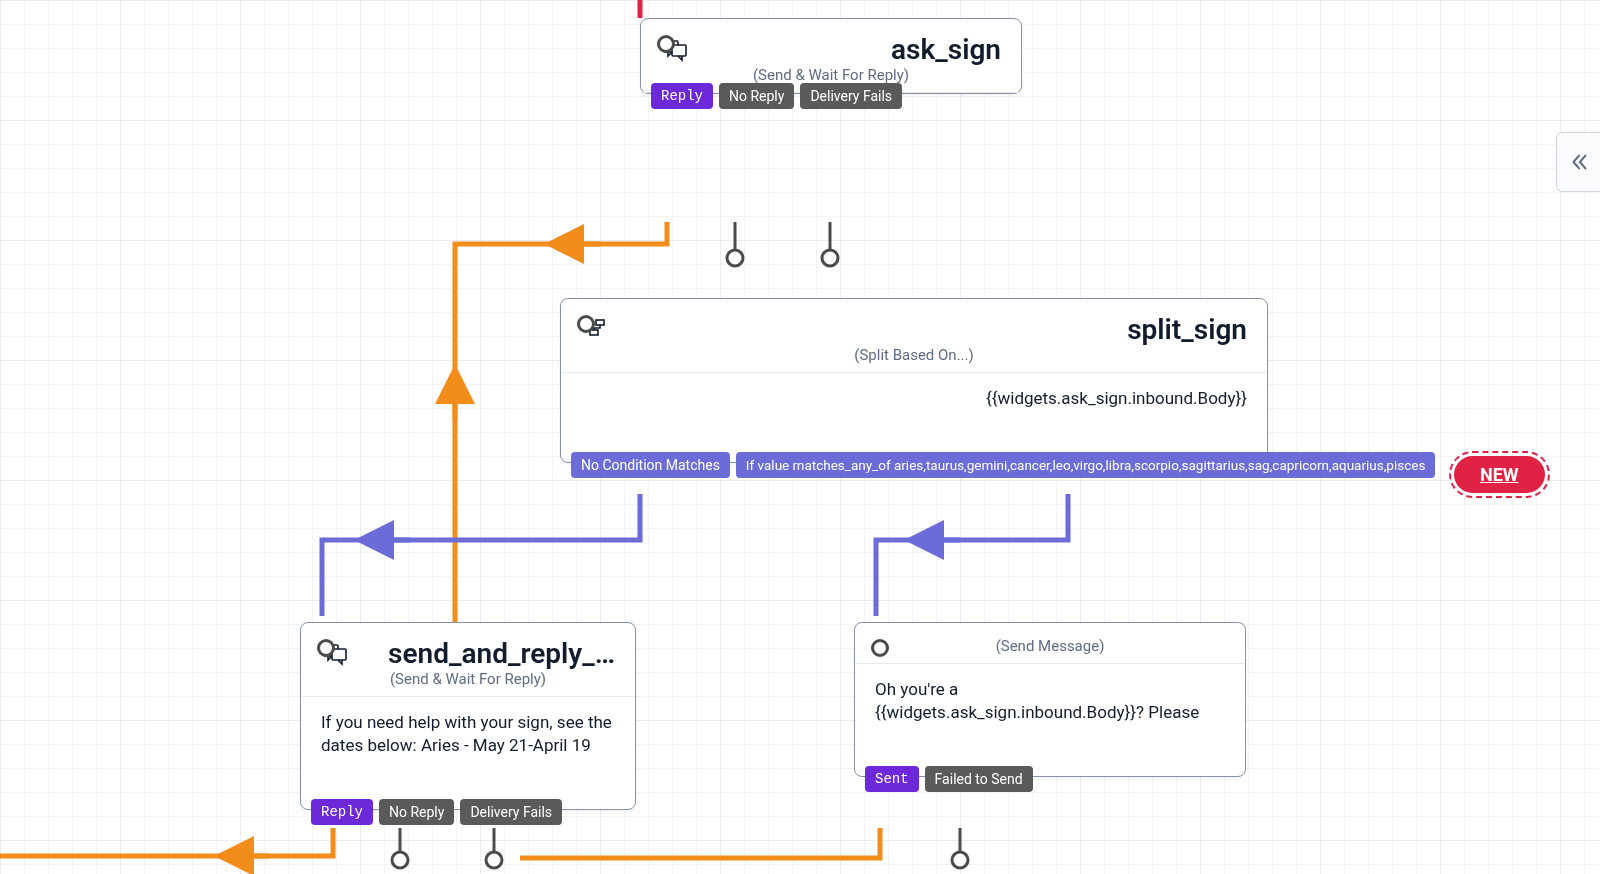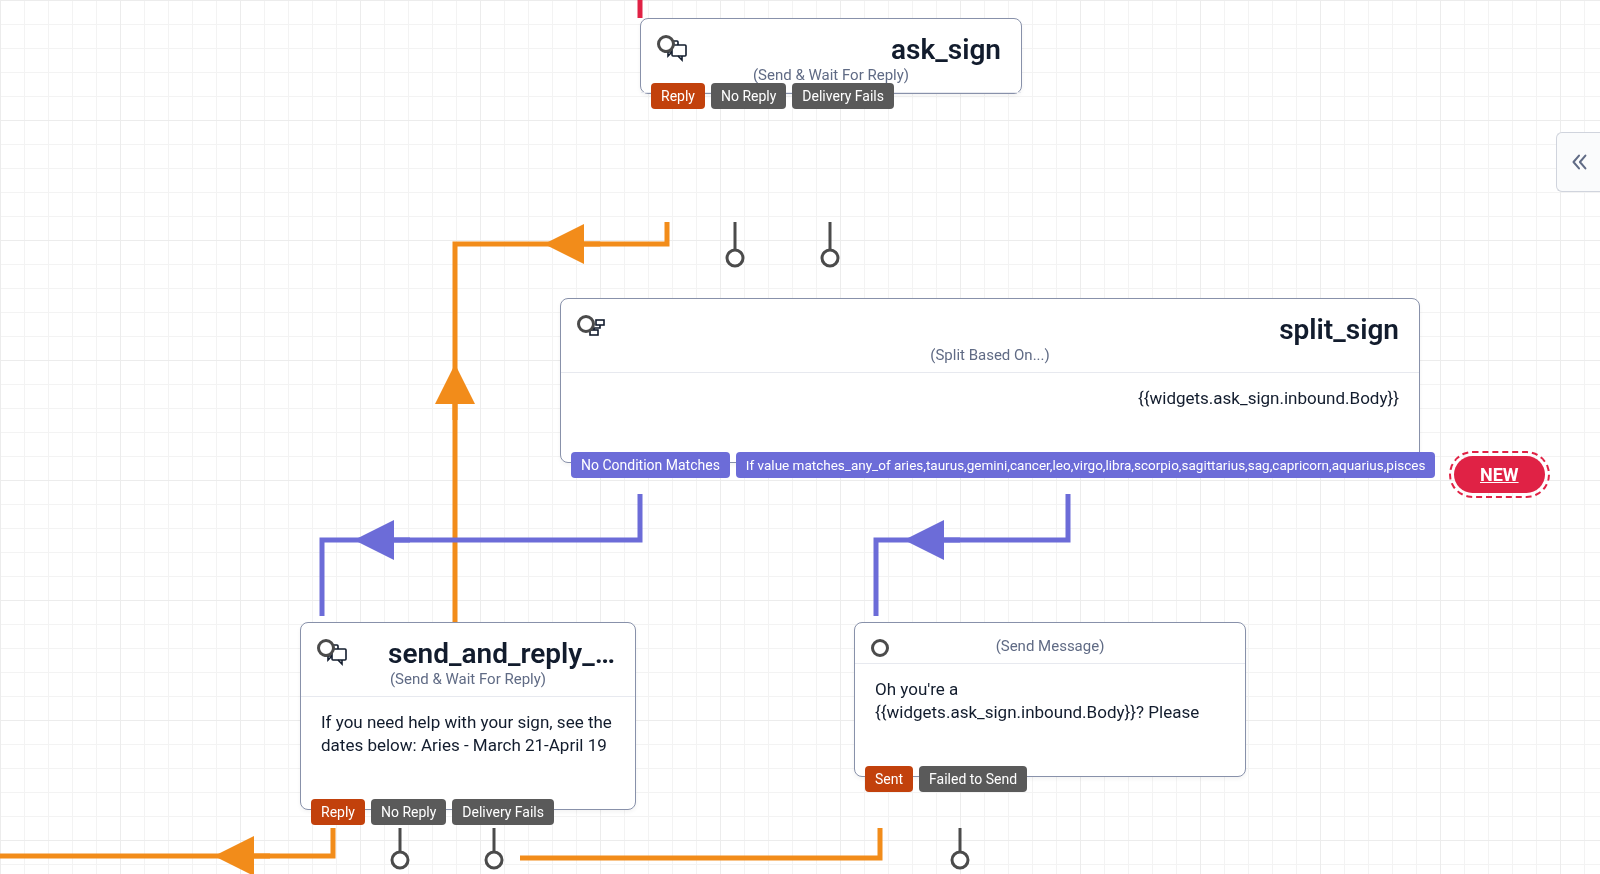--- a/index.html
+++ b/index.html
@@ -50,21 +50,21 @@
   }
   .tags { position:absolute; left:10px; bottom:-16px; display:flex; gap:6px; }
   .tag {
     position:relative;
     border-radius: 4px;
     padding: 5px 10px 5px 10px;
     font-size: 14px;
     color:#fff;
     white-space:nowrap;
   }
-  .tag.orange { background:#c2410c; }
+  .tag.orange { background:#6d28d9;font-family:Liberation Mono, monospace; }
   .tag.gray { background:#5a5a5a; }
   .tag.purple { background:#6c6cd8; } 
   .new-pill {
     position:absolute;
     background:#e02245;
     color:#fff;
     font-weight:700;
     padding: 8px 26px;
     border-radius: 999px;
     font-size: 18px;
@@ -154,21 +154,21 @@
     </div>
     <div class="subtitle">(Send &amp; Wait For Reply)</div>
   </div>
   <div class="tags">
     <div class="tag orange"><span>Reply</span></div>
     <div class="tag gray"><span>No Reply</span></div>
     <div class="tag gray"><span>Delivery Fails</span></div>
   </div>
 </div>
 
-<div class="widget" style="left:560px; top:298px; width:860px;">
+<div class="widget" style="left:560px; top:298px; width:708px;">
   <div class="in-port"></div>
   <div class="head">
     <div class="title-row">
       <svg class="split-icon" viewBox="0 0 24 24">
         <rect x="2" y="2" width="8" height="5" fill="none" stroke="#121c2d" stroke-width="1.6"></rect>
         <rect x="14" y="2" width="8" height="5" fill="none" stroke="#121c2d" stroke-width="1.6"></rect>
         <rect x="8" y="12" width="8" height="5" fill="none" stroke="#121c2d" stroke-width="1.6"></rect>
         <path d="M6 7 L6 10 L12 10 L12 12 M18 7 L18 10 L12 10" fill="none" stroke="#121c2d" stroke-width="1.6"></path>
       </svg>
       <h2 style="max-width:none">split_sign</h2>
@@ -193,21 +193,21 @@
       <svg class="chat-icon" viewBox="0 0 24 24">
           <rect x="1" y="3" width="14" height="11" rx="1" fill="none" stroke="#121c2d" stroke-width="1.6"></rect>
           <path d="M5 14 L5 18 L9 14" fill="none" stroke="#121c2d" stroke-width="1.6"></path>
           <rect x="9" y="7" width="14" height="11" rx="1" fill="#fff" stroke="#121c2d" stroke-width="1.6"></rect>
           <path d="M19 18 L19 22 L15 18" fill="none" stroke="#121c2d" stroke-width="1.6"></path>
         </svg>
       <h2>send_and_reply_…</h2>
     </div>
     <div class="subtitle">(Send &amp; Wait For Reply)</div>
   </div>
-  <div class="body">If you need help with your sign, see the dates below: Aries - March 21-April 19</div>
+  <div class="body">If you need help with your sign, see the dates below: Aries - May 21-April 19</div>
   <div class="tags">
     <div class="tag orange"><span>Reply</span></div>
     <div class="tag gray"><span>No Reply</span></div>
     <div class="tag gray"><span>Delivery Fails</span></div>
   </div>
 </div>
 
 <div class="widget" style="left:854px; top:622px; width:392px;">
   <div class="in-port"></div>
   <div class="head">

